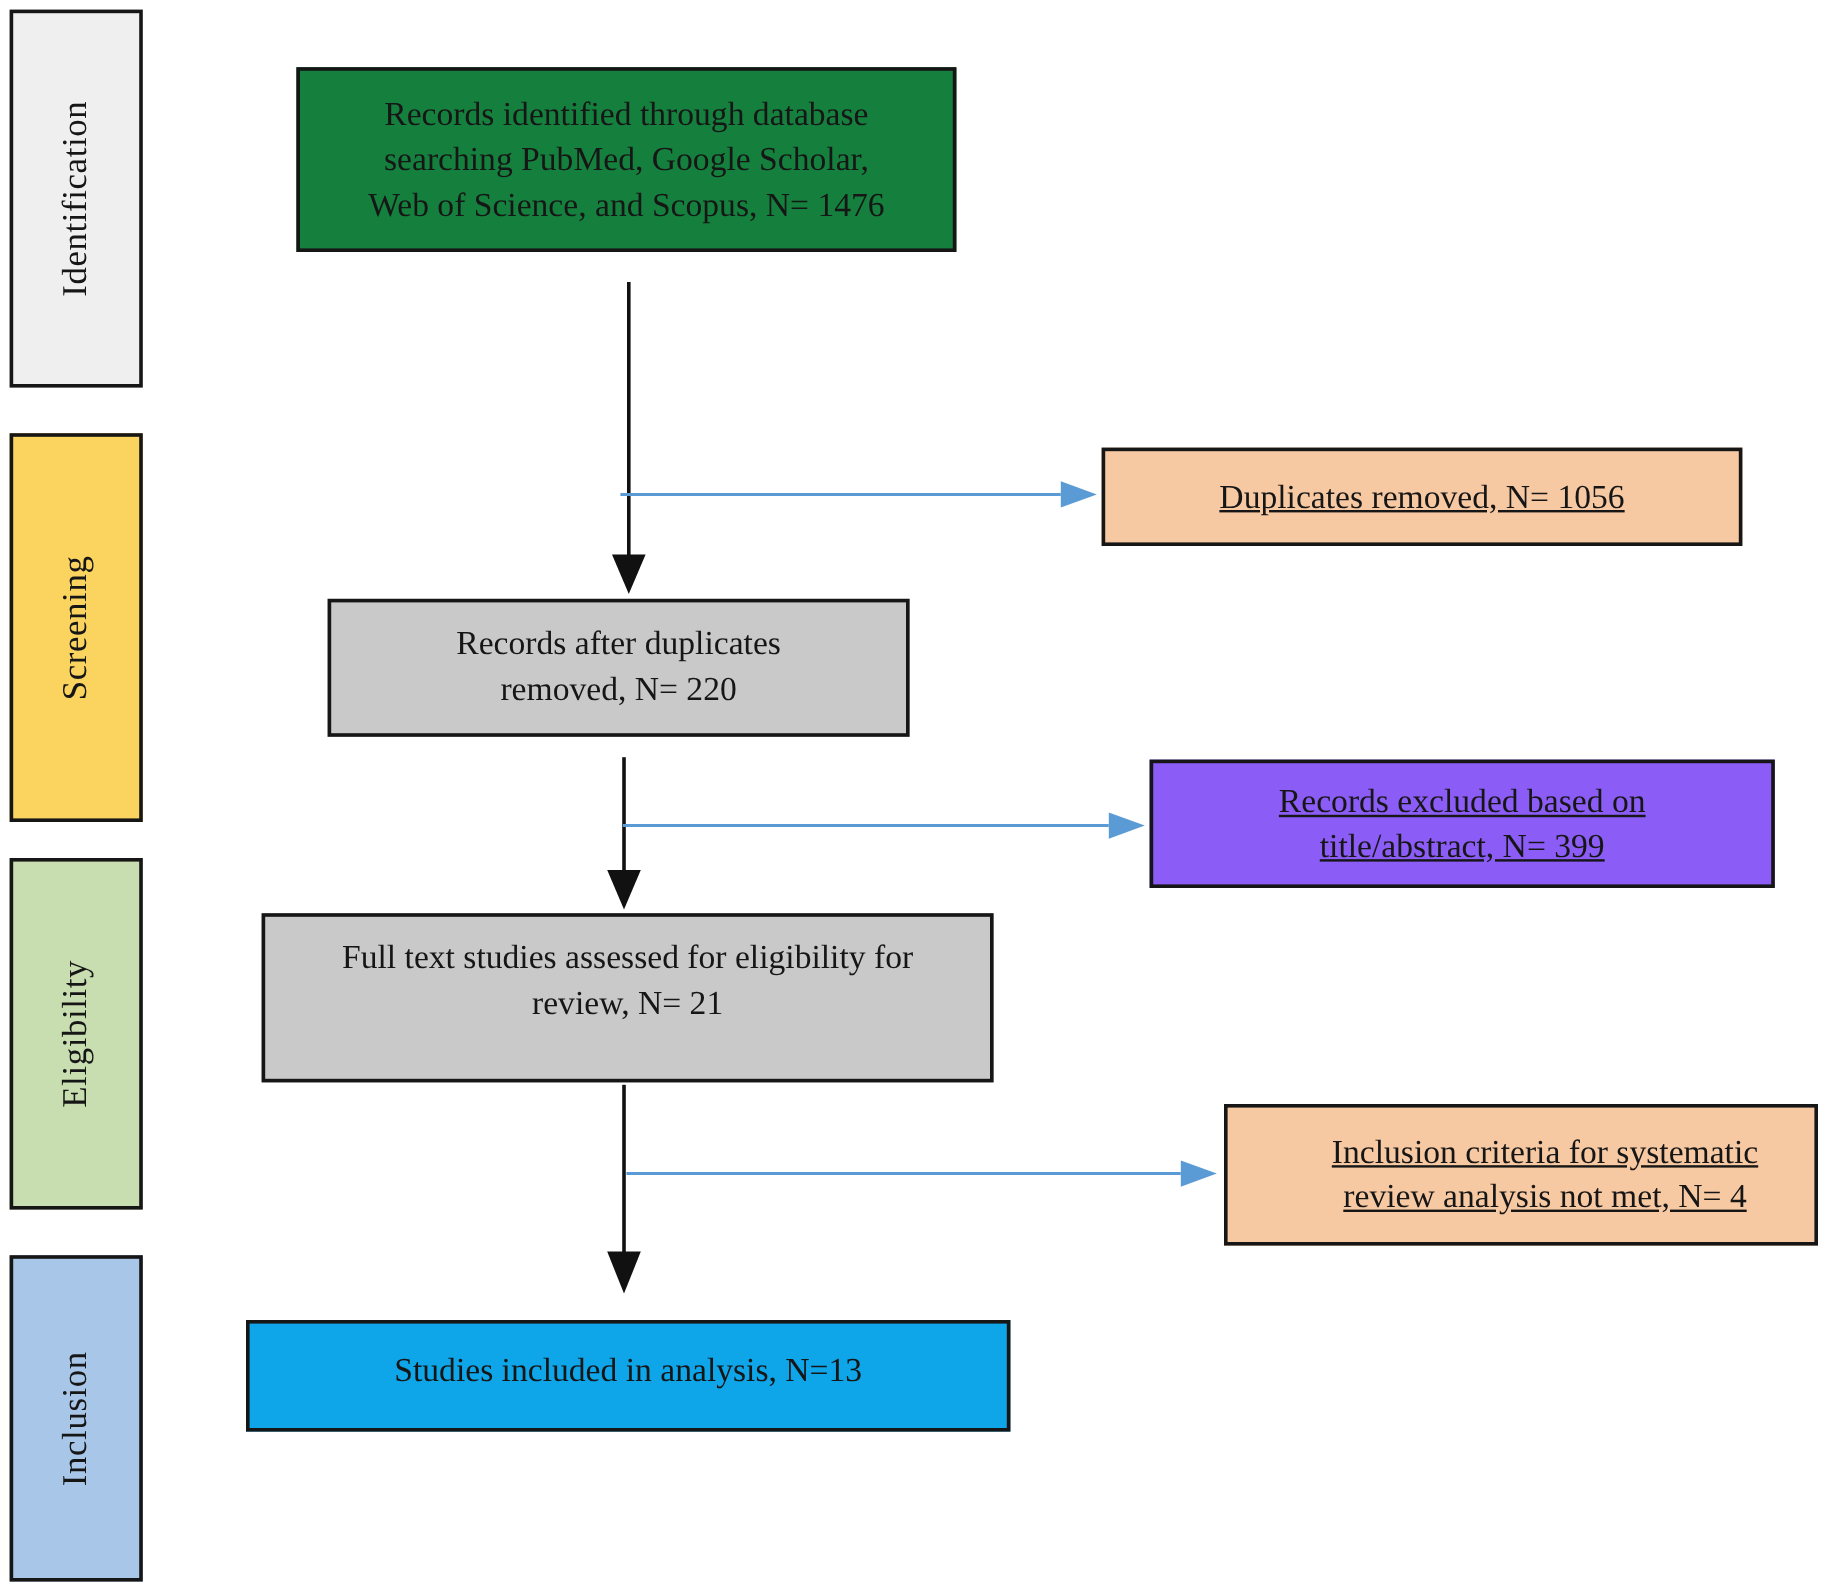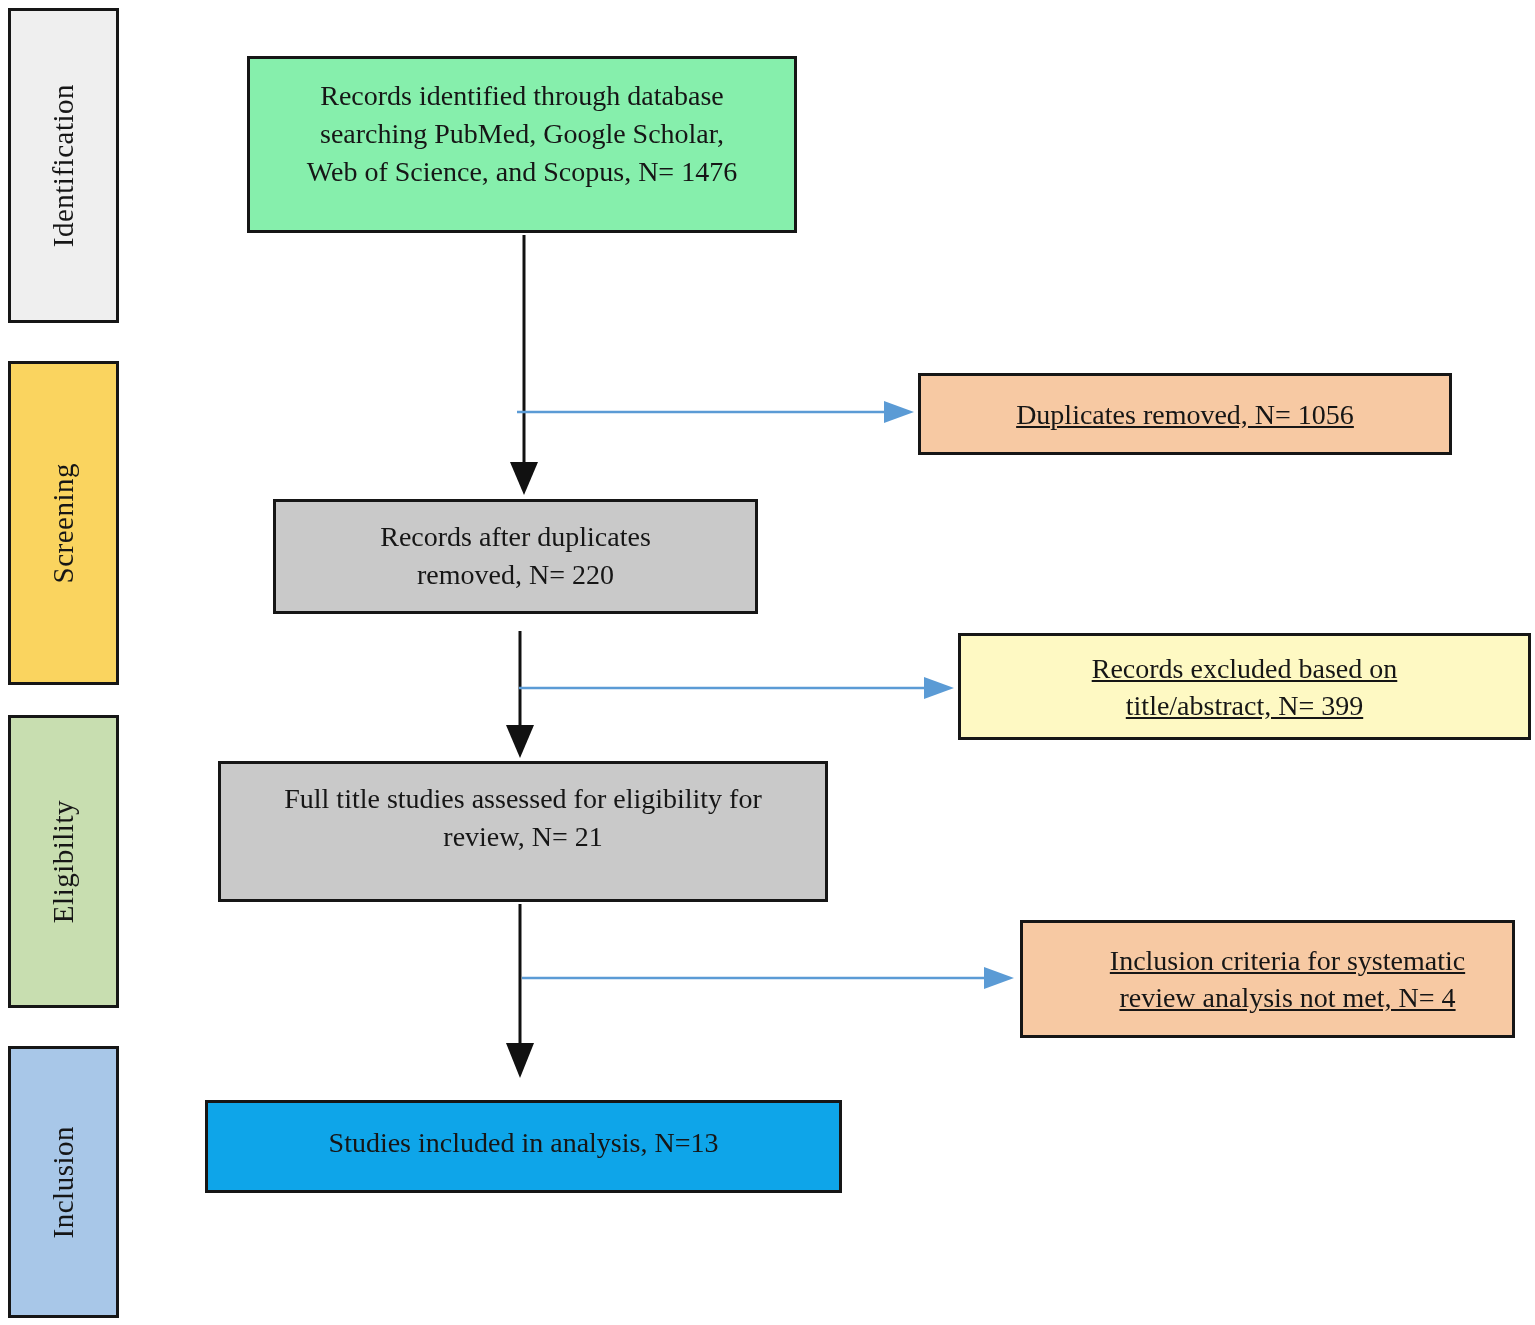--- a/index.html
+++ b/index.html
@@ -101,45 +101,45 @@
   </div>
 
   <div class="box stage" style="left: 8px; top: 715px; width: 111px; height: 293px; background: rgb(200, 222, 176);">
     <span class="stage-text">Eligibility</span>
   </div>
 
   <div class="box stage" style="left: 8px; top: 1046px; width: 111px; height: 272px; background: rgb(168, 199, 232);">
     <span class="stage-text">Inclusion</span>
   </div>
 
-  <div class="box flow" style="left: 247px; top: 56px; width: 550px; height: 177px; padding-top: 18px; background: #86efac;">
+  <div class="box flow" style="left: 247px; top: 56px; width: 550px; height: 154px; padding-top: 18px; background: #15803d;">
       <div>Records identified through database</div>
       <div>searching PubMed, Google Scholar,</div>
       <div>Web of Science, and Scopus, N= 1476</div>
     </div>
 
   <div class="box flow" style="left: 273px; top: 499px; width: 485px; height: 115px; padding-top: 16px; background: rgb(201, 201, 201);">
       <div>Records after duplicates</div>
       <div>removed, N= 220</div>
     </div>
 
   <div class="box flow" style="left: 218px; top: 761px; width: 610px; height: 141px; padding-top: 16px; background: rgb(201, 201, 201);">
-      <div>Full title studies assessed for eligibility for</div>
+      <div>Full text studies assessed for eligibility for</div>
       <div>review, N= 21</div>
     </div>
 
   <div class="box flow" style="left: 205px; top: 1100px; width: 637px; height: 93px; padding-top: 21px; background: #0ea5e9;">
       <div>Studies included in analysis, N=13</div>
     </div>
 
   <div class="box side" style="left: 918px; top: 373px; width: 534px; height: 82px; background: rgb(247, 201, 163);">
       <div>Duplicates removed, N= 1056</div>
     </div>
 
-  <div class="box side" style="left: 958px; top: 633px; width: 573px; height: 107px; background: #fef9c3;">
+  <div class="box side" style="left: 958px; top: 633px; width: 521px; height: 107px; background: #8b5cf6;">
       <div>Records excluded based on</div>
       <div>title/abstract, N= 399</div>
     </div>
 
   <div class="box side" style="left: 1020px; top: 920px; width: 495px; height: 118px; background: rgb(247, 201, 163); padding-left: 40px;">
       <div>Inclusion criteria for systematic</div>
       <div>review analysis not met, N= 4</div>
     </div>
 
 </div>

